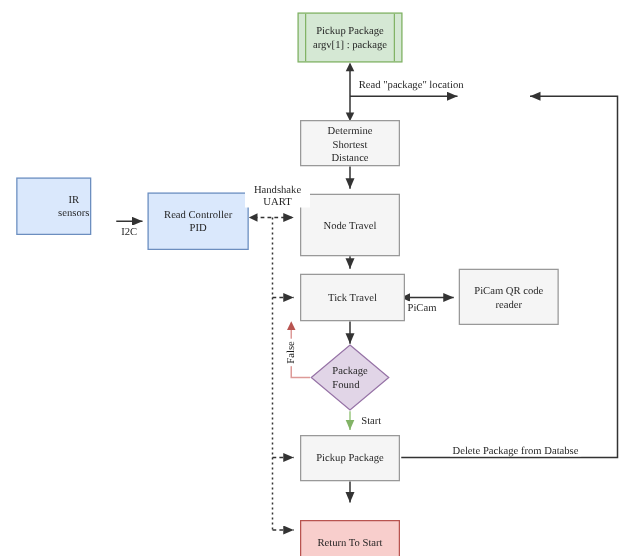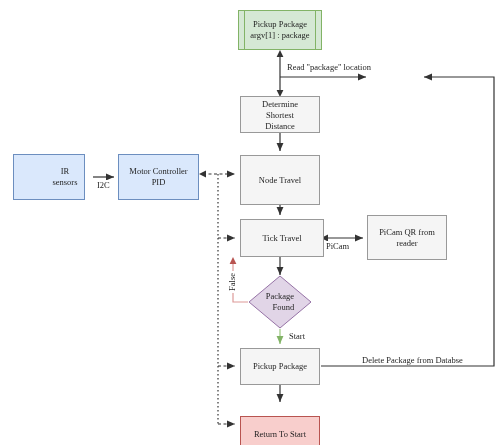--- a/index.html
+++ b/index.html
@@ -66,21 +66,21 @@
     left: 0; top: 0;
     width: 100%; height: 100%;
   }
   .diamond-text {
     position: absolute;
     left: 0; top: 0;
     width: 100%; height: 100%;
     display: flex;
     align-items: center;
     justify-content: center;
-    text-align: right;
+    text-align: left;
     font-size: 8.5px;
     line-height: 11px;
     color: #1f1f1f;
     white-space: pre-line;
   }
   
   .cyl-wrap { position: absolute; }
   .cyl-text {
     position: absolute;
     left: 0; right: 0;
@@ -198,38 +198,38 @@
     <span class="node-label">Pickup Package
 argv[1] : package</span>
   </div>
 
 
   <div class="node rect" style="left:240px; top:96px; width:80px; height:37px;align-items:flex-end;">
     <span class="node-label">Determine Shortest
 Distance</span>
   </div>
 
-  <div class="node rect-blue" style="left:13px; top:154px; width:72px; height:46px;padding-left:32px;">
+  <div class="node rect-blue" style="left:13px; top:142px; width:60px; height:46px;padding-left:32px;">
     <span class="node-label">IR sensors</span>
   </div>
 
   <div class="node rect-blue" style="left:118px; top:154px; width:81px; height:46px;">
-    <span class="node-label">Motor Controller PID</span>
+    <span class="node-label">Read Controller PID</span>
   </div>
 
   <div class="node rect" style="left:240px; top:155px; width:80px; height:50px;">
     <span class="node-label">Node Travel</span>
   </div>
 
   <div class="node rect" style="left:240px; top:219px; width:84px; height:38px;">
     <span class="node-label">Tick Travel</span>
   </div>
 
   <div class="node rect" style="left:367px; top:215px; width:80px; height:45px;">
-    <span class="node-label">PiCam QR from
+    <span class="node-label">PiCam QR code
 reader</span>
   </div>
 
   <div class="diamond-wrap" style="left:248px; top:275px; width:64px; height:54px;">
     <svg class="diamond-shape" viewBox="0 0 64 54" xmlns="http://www.w3.org/2000/svg">
       <path d="M32,1 L63,27 L32,53 L1,27 Z" fill="#e1d5e7" stroke="#9673a6" stroke-width="1"></path>
     </svg>
     <div class="diamond-text">Package
 Found</div>
   </div>
@@ -239,20 +239,22 @@
   </div>
 
   <div class="node rect-red" style="left:240px; top:406px; width:80px; height:37px;margin-top:10px;">
     <span class="node-label">Return To Start</span>
   </div>
 
   <div class="edge-label" style="left:285px; top:62px;">Read "package" location</div>
 
   <div class="edge-label" style="left:95px; top:180px;">I2C</div>
 
+  <div class="edge-label" style="left:196px; top:146px; width:48px;">Handshake
+UART</div>
 
   <div class="edge-label" style="left:324px; top:241px;">PiCam</div>
 
   <div class="edge-label vertical" style="left:227px; top:271px;">False</div>
 
   <div class="edge-label" style="left:287px; top:331px;">Start</div>
 
   <div class="edge-label" style="left:360px; top:355px;">Delete Package from Databse</div>
 
 </div>

